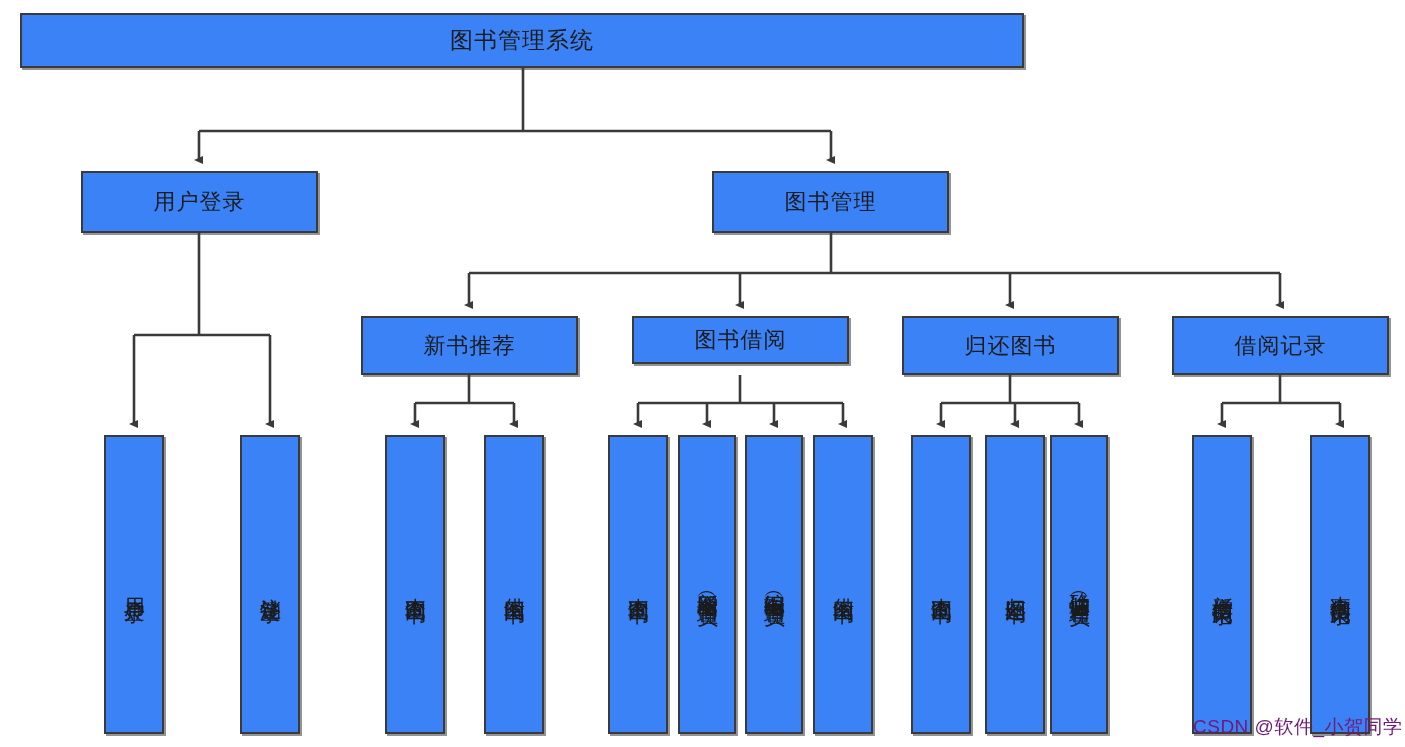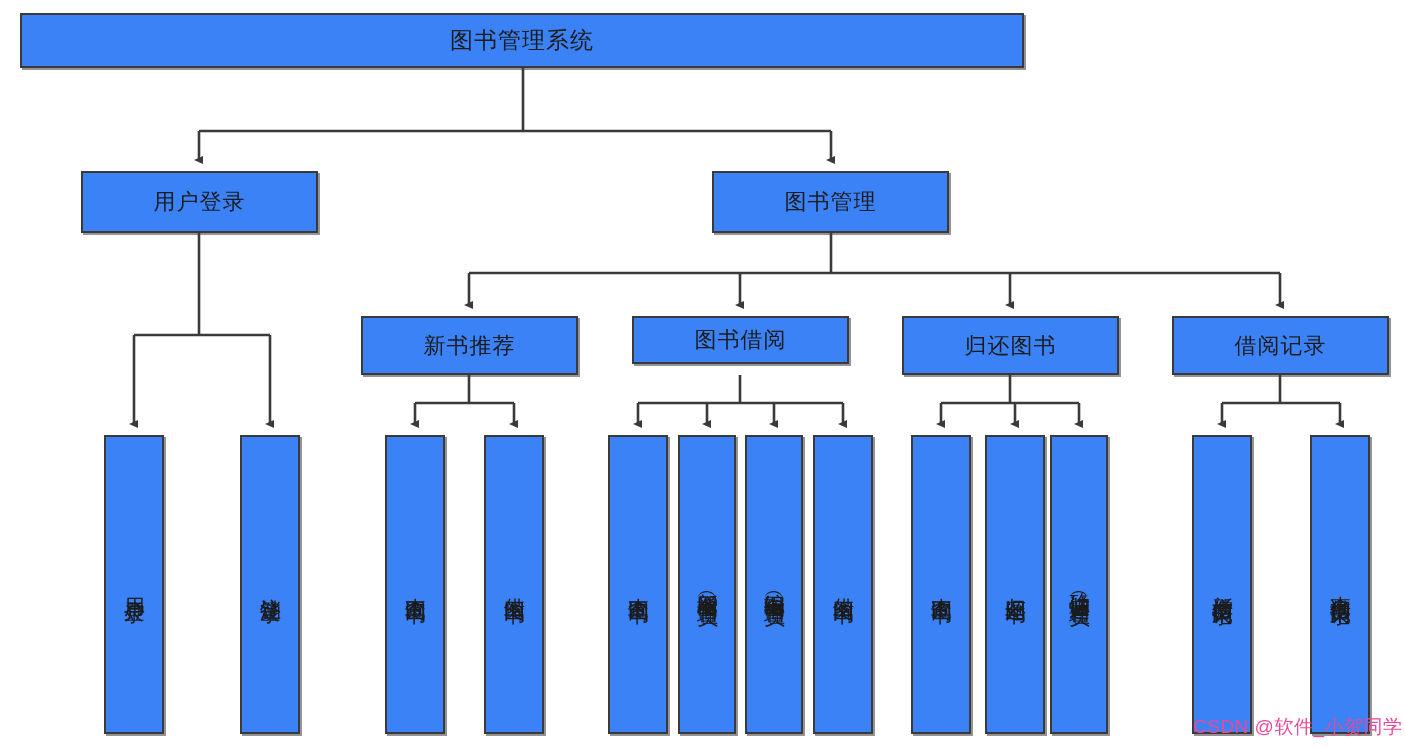--- a/index.html
+++ b/index.html
@@ -38,21 +38,21 @@
     writing-mode:vertical-rl;
     text-orientation:upright;
     line-height:1.18;
     letter-spacing:2px;
     white-space:nowrap;
     color:#1b1b1b;
   }
   .watermark{
     position:absolute;
     font-size:19px;
-    color:#ec4899;
+    color:#701a75;
     white-space:nowrap;
     letter-spacing:0.5px;
   }
 </style>
 </head>
 <body>
 
 <div id="canvas">
 
   <svg id="wires" viewBox="0 0 1405 747" xmlns="http://www.w3.org/2000/svg">

